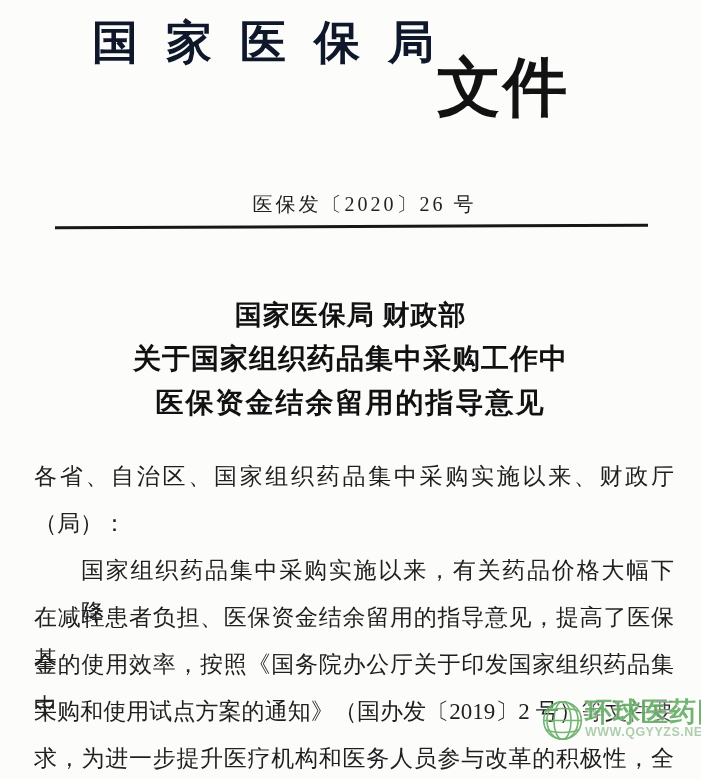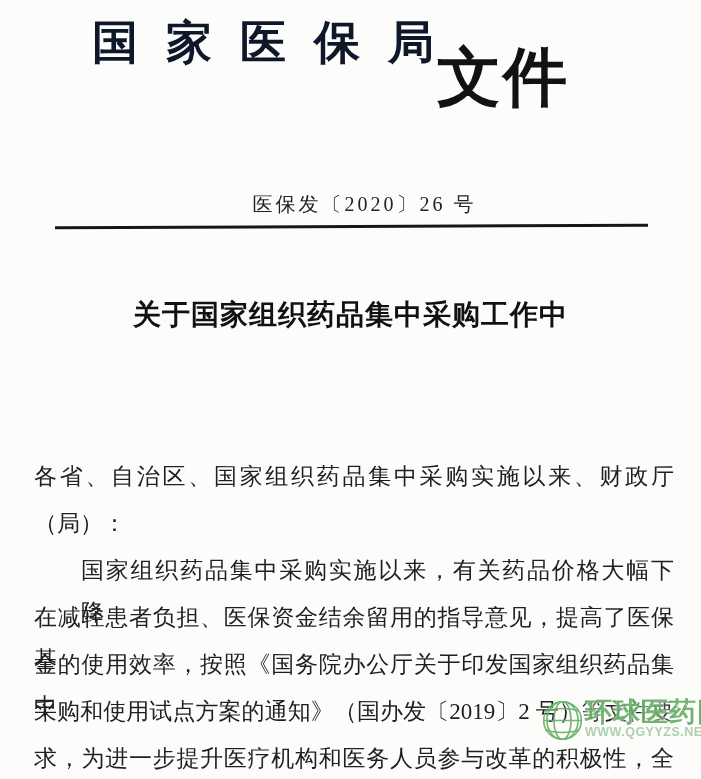--- a/index.html
+++ b/index.html
@@ -16,21 +16,21 @@
   
   .agency-block {
     position:absolute; top:12px; left:92px; width:342px;
   }
   .agency-line {
     font-size:46px; font-weight:bold; color:#0f172a;
     line-height:62px; height:62px;
     text-align:justify; text-align-last:justify;
   }
   .doc-type {
-    position:absolute; left:437px; top:46px;
+    position:absolute; left:437px; top:56px;
     font-size:64px; font-weight:bold; color:#121212;
     line-height:1; letter-spacing:2px; white-space:nowrap;
   }
 
   
   .doc-number {
     position:absolute; top:191px; left:0; width:100%;
     text-align:center; font-size:20px; letter-spacing:3px;
     color:#222; padding-left:28px; box-sizing:border-box;
   }
@@ -87,21 +87,23 @@
   <div class="agency-block">
     <div class="agency-line">国家医保局</div>
   </div>
   <div class="doc-type">文件</div>
 
   <div class="doc-number">医保发〔2020〕26 号</div>
 
   <div class="rule"></div>
 
   <div class="title-block">
+    <div class="title-line t1">国家医保局 财政部</div>
     <div class="title-line t2">关于国家组织药品集中采购工作中</div>
+    <div class="title-line t3">医保资金结余留用的指导意见</div>
   </div>
 
   <div class="body-text">
       <div class="body-line full">各省、自治区、国家组织药品集中采购实施以来、财政厅</div>
       <div class="body-line">（局）：</div>
       <div class="body-line full indent">国家组织药品集中采购实施以来，有关药品价格大幅下降，</div>
       <div class="body-line full">在减轻患者负担、医保资金结余留用的指导意见，提高了医保基</div>
       <div class="body-line full">金的使用效率，按照《国务院办公厅关于印发国家组织药品集中</div>
       <div class="body-line full">采购和使用试点方案的通知》（国办发〔2019〕2 号）等文件要</div>
       <div class="body-line full">求，为进一步提升医疗机构和医务人员参与改革的积极性，全面</div>

